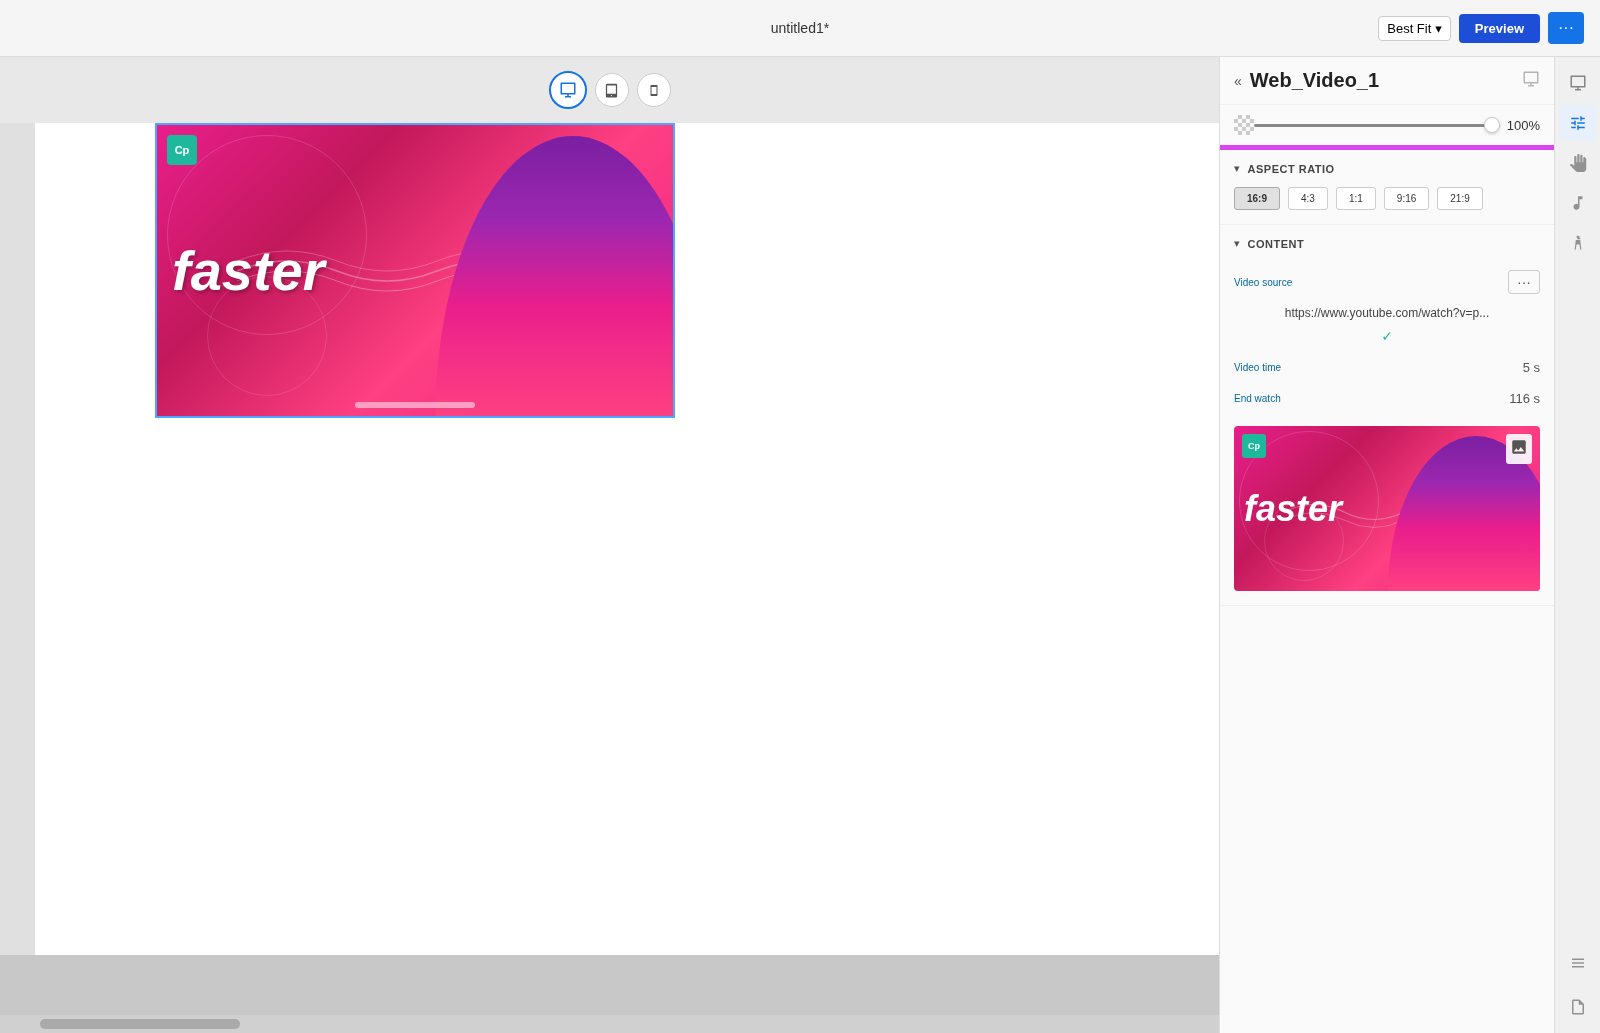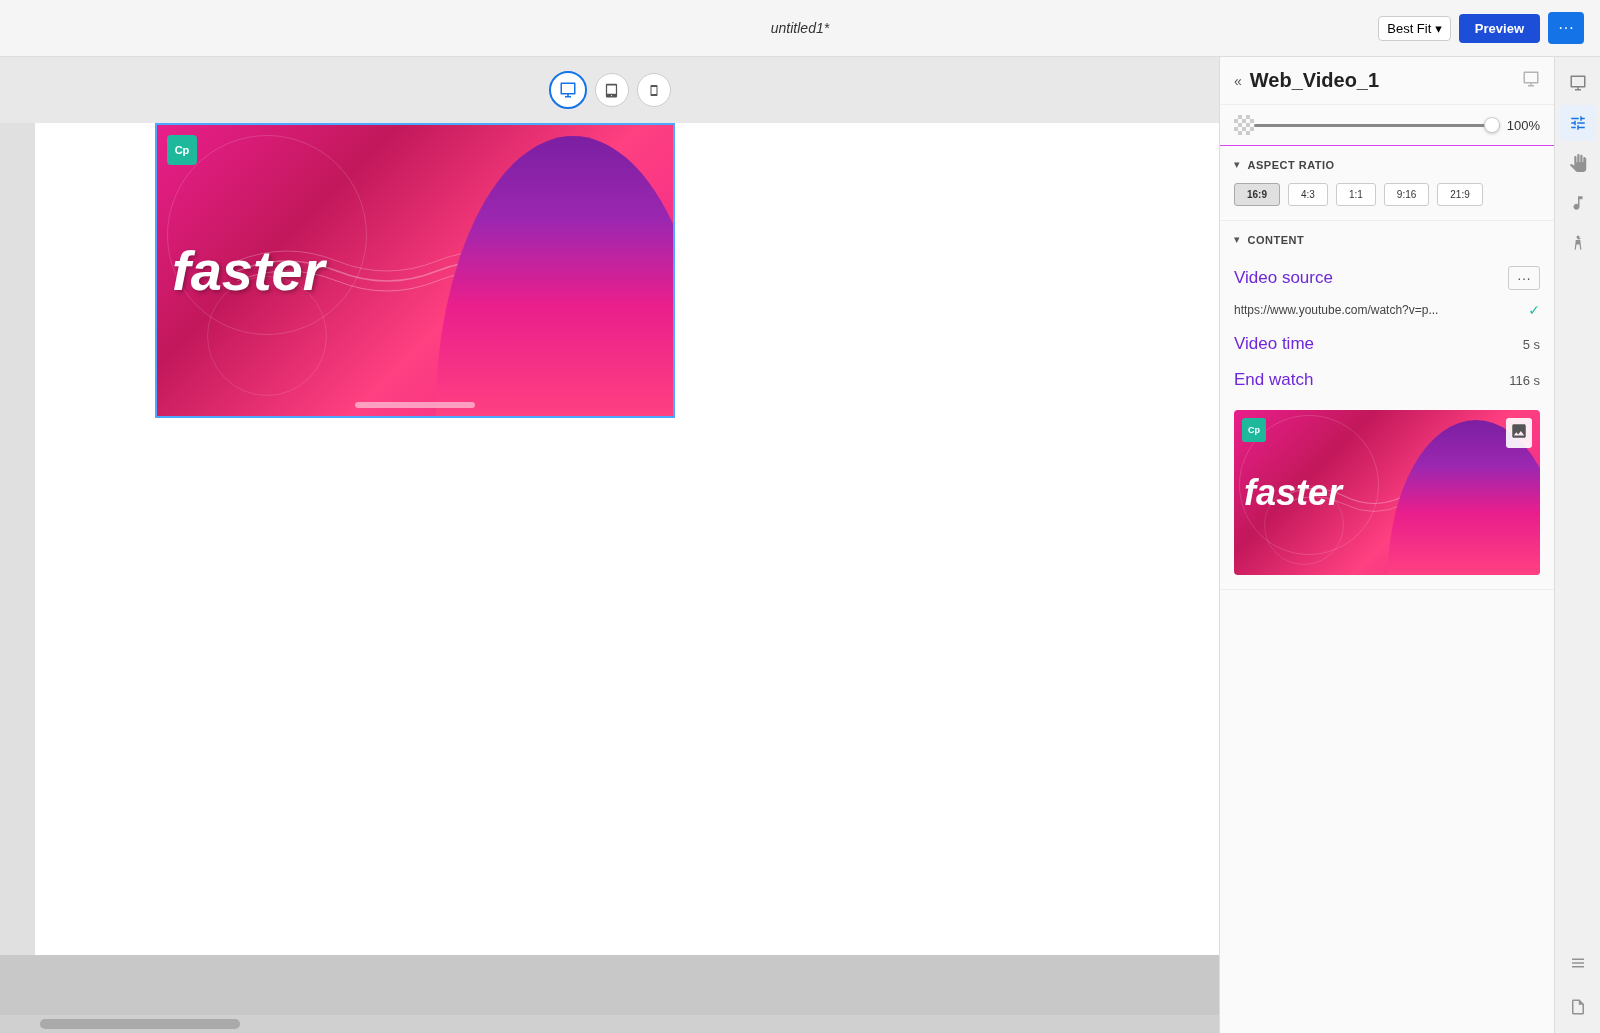--- a/index.html
+++ b/index.html
@@ -12,21 +12,20 @@
       border-bottom: 1px solid #ddd;
       display: flex;
       align-items: center;
       justify-content: center;
       position: relative;
       flex-shrink: 0;
     }
     .top-bar-title {
       font-size: 14px;
       color: #333;
-      font-style: italic;
     }
     .top-bar-right {
       position: absolute;
       right: 16px;
       display: flex;
       align-items: center;
       gap: 8px;
     }
     .best-fit-select {
       display: flex;
@@ -320,21 +319,21 @@
       color: #888;
       font-size: 16px;
       cursor: pointer;
     }
 
     
     .transparency-row {
       display: flex;
       align-items: center;
       padding: 10px 14px;
-      border-bottom: 1px solid #d946ef;
+      border-bottom: 5px solid #d946ef;
     }
 
     .checker-icon {
       width: 20px;
       height: 20px;
       background-image: 
         linear-gradient(45deg, #ccc 25%, transparent 25%),
         linear-gradient(-45deg, #ccc 25%, transparent 25%),
         linear-gradient(45deg, transparent 75%, #ccc 75%),
         linear-gradient(-45deg, transparent 75%, #ccc 75%);
@@ -424,22 +423,22 @@
 
     
     .content-row {
       display: flex;
       align-items: center;
       justify-content: space-between;
       padding: 8px 0;
     }
 
     .content-label {
-      font-size: 17px;
-      color: #6d28d9;
+      font-size: 10px;
+      color: #0369a1;
     }
 
     .content-value {
       font-size: 13px;
       color: #555;
     }
 
     .content-value-green {
       color: #1eb89d;
       font-size: 14px;
@@ -453,20 +452,21 @@
       cursor: pointer;
       font-size: 14px;
       color: #555;
     }
 
     .url-row {
       display: flex;
       align-items: center;
       gap: 8px;
       padding: 4px 0 8px;
+      flex-direction: column;
     }
 
     .url-text {
       font-size: 12px;
       color: #444;
       flex: 1;
       overflow: hidden;
       text-overflow: ellipsis;
       white-space: nowrap;
     }

